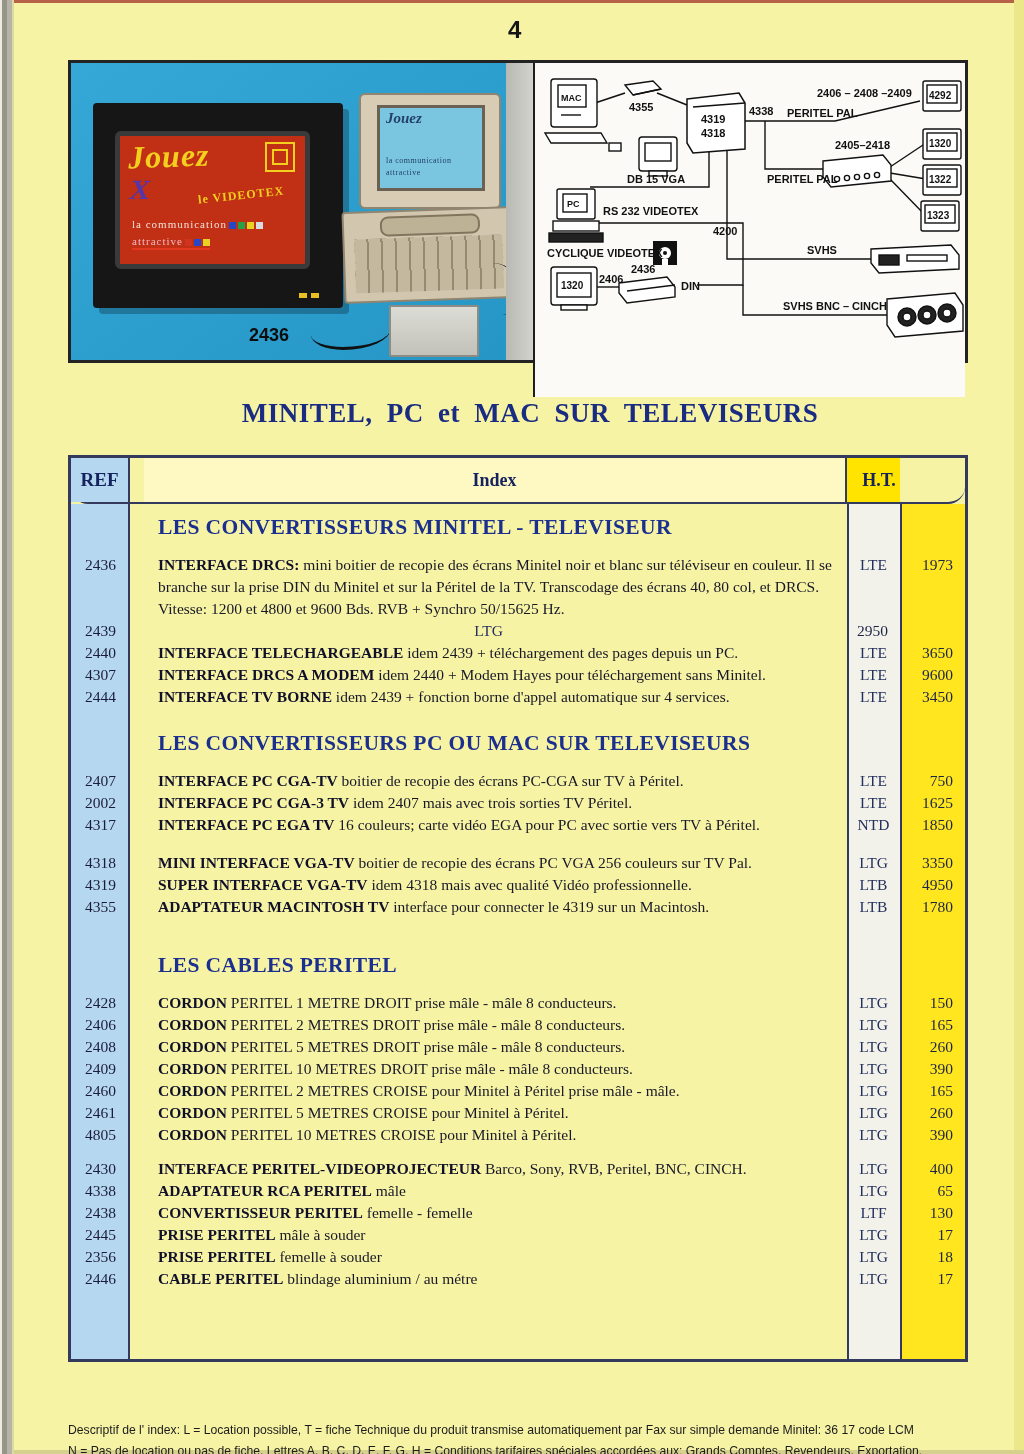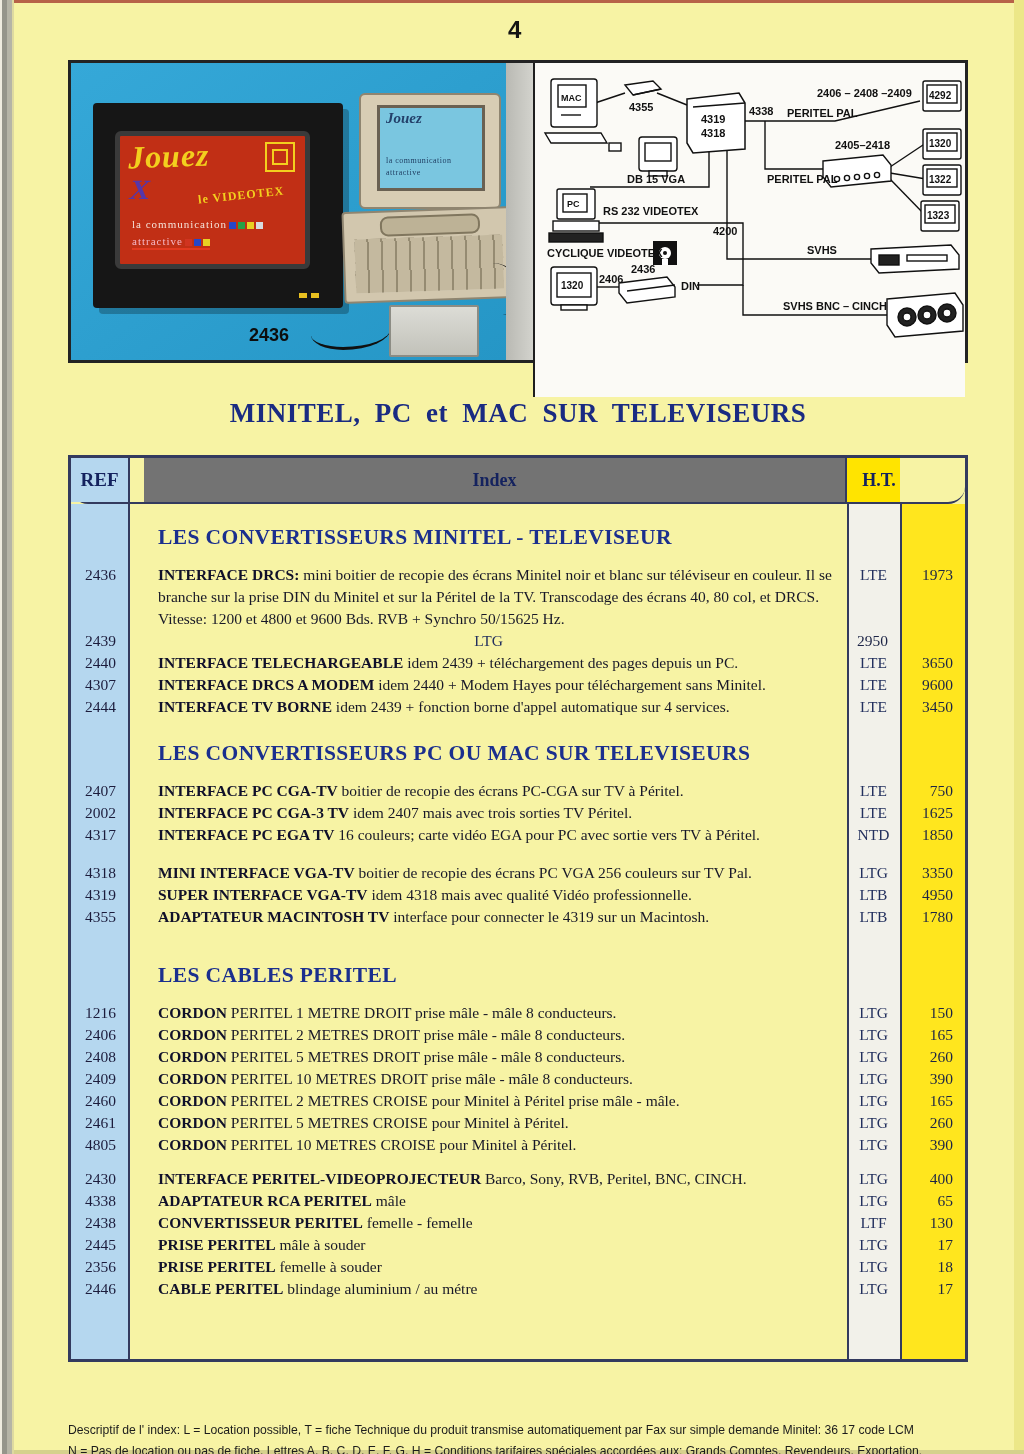--- a/index.html
+++ b/index.html
@@ -51,35 +51,35 @@
                  repeating-linear-gradient(to bottom,rgba(255,255,255,.25) 0 10px,rgba(90,80,60,.55) 10px 12px);}
   .handset{position:absolute;left:36px;top:4px;width:96px;height:16px;background:#bdb296;border:2px solid #80765e;border-radius:8px;}
 
   
   .adapter{position:absolute;left:318px;top:242px;width:86px;height:48px;background:linear-gradient(#dcdcd6,#c2c2ba);border:2px solid #8c8c84;border-radius:2px;}
   .cable1{position:absolute;left:240px;top:250px;width:80px;height:34px;border-bottom:3px solid #101010;border-radius:0 0 60% 40%;}
   .cable2{position:absolute;left:402px;top:200px;width:46px;height:52px;border-right:3px solid #101010;border-radius:0 60% 40% 0;}
   .photo-caption{position:absolute;left:178px;top:262px;font-family:"Liberation Sans",sans-serif;font-weight:bold;font-size:18px;color:#0d0d0d;}
 
   
-  .main-title{position:absolute;left:68px;top:398px;width:900px;text-align:center;
+  .main-title{position:absolute;left:80px;top:398px;width:900px;text-align:center;
     font-weight:bold;font-size:27px;color:#1a2b82;word-spacing:7px;letter-spacing:.5px;}
 
   
   .catalog-table{position:absolute;left:68px;top:455px;width:894px;height:901px;border:3px solid #333a5e;background:#f7f3a4;}
   .t-head{display:grid;grid-template-columns:59px 717px 53px 65px;height:44px;border-bottom:2px solid #333a5e;border-radius:17px;}
   .h-ref{background:#b5d7ef;display:flex;align-items:center;justify-content:center;
     font-weight:bold;font-size:19px;color:#14225e;border-right:2px solid #333a5e;box-sizing:border-box;}
   .h-desc{background:#b5d7ef;display:flex;align-items:center;padding-left:20px;
     font-weight:bold;font-size:15.5px;color:#14225e;border-right:2px solid #333a5e;box-sizing:border-box;}
-  .h-idx{background:#737373;display:flex;align-items:center;justify-content:center;
+  .h-idx{background:#fef9c3;display:flex;align-items:center;justify-content:center;
     font-weight:bold;font-size:18px;color:#14225e;border-right:2px solid #333a5e;box-sizing:border-box;margin-left:14px;}
   .h-ht{background:#ffe400;display:flex;align-items:center;justify-content:center;
     font-weight:bold;font-size:18px;color:#14225e;padding-left:11px;}
-  .t-body{position:relative;height:855px;padding-top:10px;box-sizing:border-box;overflow:hidden;
+  .t-body{position:relative;height:855px;box-sizing:border-box;overflow:hidden;
     background:linear-gradient(to right,#b5d7ef 0 57px,#333a5e 57px 59px,#f7f3a4 59px 776px,
                #333a5e 776px 778px,#f2f1ea 778px 829px,#333a5e 829px 831px,#ffe61e 831px 894px);}
   .t-row{display:grid;grid-template-columns:59px 717px 53px 65px;line-height:22px;}
   .c-ref{text-align:center;font-size:15.5px;color:#1c1c3c;}
   .c-desc{padding:0 10px 0 28px;font-size:15.5px;color:#181828;box-sizing:border-box;}
   .c-desc b{color:#10102a;}
   .c-idx{text-align:center;font-size:15.5px;color:#23305e;}
   .c-prc{text-align:right;padding-right:12px;font-size:15.5px;color:#1c2446;box-sizing:border-box;}
   .sec-heading{font-weight:bold;font-size:21.5px;color:#1b2f8e;letter-spacing:.4px;}
 
@@ -353,21 +353,21 @@
         </div>
         <div class="t-row" style="padding: 36px 0px 16px;">
           <div class="c-ref"></div>
           <div class="c-desc">
             <div class="sec-heading">LES CABLES PERITEL</div>
           </div>
           <div class="c-idx"></div>
           <div class="c-prc"></div>
         </div>
         <div class="t-row">
-          <div class="c-ref">1216</div>
+          <div class="c-ref">2428</div>
           <div class="c-desc"><b>CORDON</b><span> PERITEL 1 METRE DROIT prise mâle - mâle  8 conducteurs.</span></div>
           <div class="c-idx">LTG</div>
           <div class="c-prc">150</div>
         </div>
         <div class="t-row">
           <div class="c-ref">2406</div>
           <div class="c-desc"><b>CORDON</b><span> PERITEL 2 METRES DROIT prise mâle - mâle  8 conducteurs.</span></div>
           <div class="c-idx">LTG</div>
           <div class="c-prc">165</div>
         </div>

